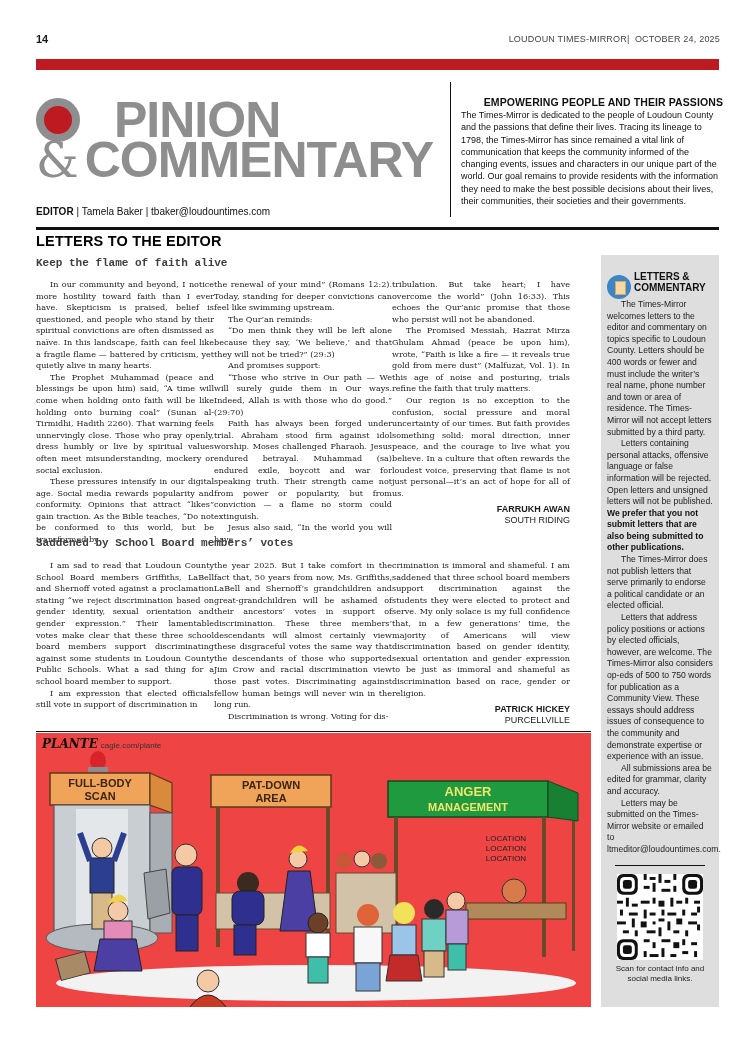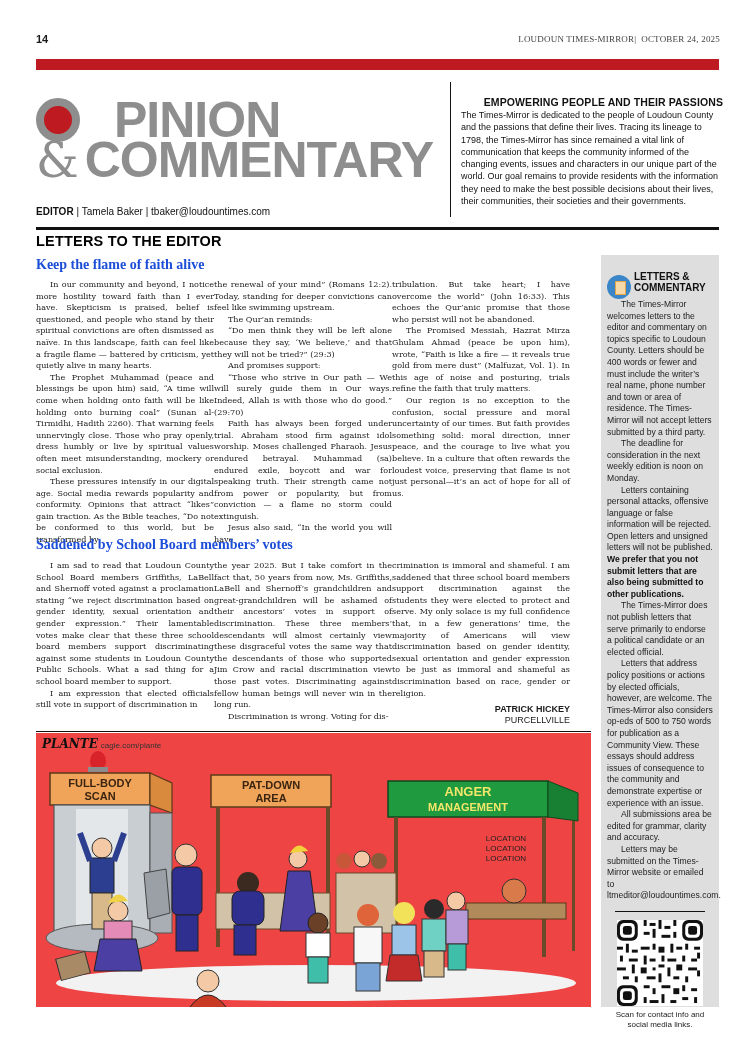--- a/index.html
+++ b/index.html
@@ -1,21 +1,21 @@
 <!DOCTYPE html>
 <html><head>
 <meta charset="utf-8">
 <style>
   * { box-sizing: border-box; margin: 0; padding: 0; }
   html, body { width: 756px; height: 1044px; background: #ffffff; overflow: hidden; }
   body { position: relative; font-family: "DejaVu Serif", serif; color: #1a1a1a; }
 
   .folio { position: absolute; top: 33px; left: 36px; right: 36px; height: 14px; }
   .page-num { position: absolute; left: 0; top: 0; font-family: "Liberation Sans", sans-serif; font-weight: bold; font-size: 11px; }
-  .paper-meta { position: absolute; right: 0; top: 1px; font-family: Liberation Serif, serif; font-size: 9px; color: #444; letter-spacing: 0.2px; }
+  .paper-meta { position: absolute; right: 0; top: 1px; font-family: Liberation Sans, sans-serif; font-size: 9px; color: #444; letter-spacing: 0.2px; }
   .red-bar { position: absolute; top: 59px; left: 36px; width: 683px; height: 11px; background: #be1a21; }
 
   .masthead { position: absolute; top: 78px; left: 36px; width: 410px; height: 140px; }
   .opinion-line { position: absolute; top: 16px; left: 0; height: 52px; display: flex; align-items: center; gap: 32px; }
   .o-letter { position: relative; width: 44px; height: 44px; border-radius: 50%; border: 8px solid #8e8e8e; background: #be1a21; margin-right: 2px; }
   .opinion-word { font-family: "Liberation Sans", sans-serif; font-weight: bold; font-size: 50px; color: #8e8e8e; letter-spacing: -1px; line-height: 52px; }
   .commentary-line { position: absolute; top: 54px; left: 0; height: 56px; display: flex; align-items: center; }
   .amp { font-family: "DejaVu Serif", serif; font-weight: normal; font-size: 48px; color: #8e8e8e; margin-right: 6px; line-height: 56px; }
   .commentary-word { font-family: "Liberation Sans", sans-serif; font-weight: bold; font-size: 50px; color: #8e8e8e; letter-spacing: -1px; line-height: 56px; }
   .editor-line { position: absolute; top: 128px; left: 0; font-family: "Liberation Sans", sans-serif; font-size: 10px; color: #111; white-space: nowrap; }
@@ -23,21 +23,21 @@
 
   .vrule { position: absolute; top: 82px; left: 450px; width: 1px; height: 135px; background: #111; }
   .mission { position: absolute; top: 96px; left: 461px; width: 262px; font-family: "Liberation Sans", sans-serif; color: #111; }
   .mission h2 { font-size: 10.5px; font-weight: bold; letter-spacing: 0.1px; margin-bottom: 1px; text-align: right; }
   .mission p { font-size: 9px; line-height: 12.3px; }
 
   .hrule-thick { position: absolute; top: 227px; left: 36px; width: 683px; height: 3px; background: #111; }
 
   .section-label { position: absolute; top: 233px; left: 36px; font-family: "Liberation Sans", sans-serif; font-weight: bold; font-size: 14.5px; color: #000000; letter-spacing: 0.2px; }
 
-  .letter-head { position: absolute; left: 36px; font-family: Liberation Serif, serif; font-weight: bold; font-size: 14px; color: #1d4ed8; white-space: nowrap; }
+  .letter-head { position: absolute; left: 36px; font-family: Liberation Mono, monospace; font-weight: bold; font-size: 11px; color: #404040; white-space: nowrap; }
   .cols { position: absolute; left: 36px; width: 555px; display: flex; justify-content: flex-start; }
   .col { width: 178px; font-family: "DejaVu Serif", serif; font-size: 8.05px; line-height: 11.6px; color: #1b1b1b; text-align: justify; hyphens: auto; }
   .col p { text-indent: 14px; }
   .col p.noindent { text-indent: 0; }
   .sig { text-align: right; font-family: "Liberation Sans", sans-serif; font-size: 9px; line-height: 11px; margin-top: 5px; }
   .sig .name { font-weight: bold; display: block; }
   .sig .town { display: block; }
 
   .sidebar { position: absolute; top: 255px; left: 601px; width: 118px; height: 752px; background: #dedede; }
   .sb-inner { padding: 16px 6px 0 6px; font-family: "Liberation Sans", sans-serif; font-size: 8.6px; line-height: 11.6px; color: #222; }
@@ -102,20 +102,24 @@
     <p>“Do men think they will be left alone because they say, ‘We believe,’ and that they will not be tried?” (29:3)</p>
     <p>And promises support:</p>
     <p>“Those who strive in Our path — We will surely guide them in Our ways. Indeed, Allah is with those who do good.” (29:70)</p>
     <p>Faith has always been forged under trial. Abraham stood firm against idol worship. Moses challenged Pharaoh. Jesus endured betrayal. Muhammad (sa) endured exile, boycott and war for speaking truth. Their strength came not from power or popularity, but from conviction — a flame no storm could extinguish.</p>
     <p>Jesus also said, “In the world you will have</p>
   </div>
   <div class="col">
     <p class="noindent">tribulation. But take heart; I have overcome the world” (John 16:33). This echoes the Qur’anic promise that those who persist will not be abandoned.</p>
     <p>The Promised Messiah, Hazrat Mirza Ghulam Ahmad (peace be upon him), wrote, “Faith is like a fire — it reveals true gold from mere dust” (Malfuzat, Vol. 1). In this age of noise and posturing, trials refine the faith that truly matters.</p>
     <p>Our region is no exception to the confusion, social pressure and moral uncertainty of our times. But faith provides something solid: moral direction, inner peace, and the courage to live what you believe. In a culture that often rewards the loudest voice, preserving that flame is not just personal—it’s an act of hope for all of us.</p>
+    <div class="sig">
+      <span class="name">FARRUKH AWAN</span>
+      <span class="town">SOUTH RIDING</span>
+    </div>
   </div>
 </div>
 
 <h1 class="letter-head" style="top:537px">Saddened by School Board members’ votes</h1>
 <div class="cols" style="top:560px;">
   <div class="col">
     <p>I am sad to read that Loudoun County School Board members Griffiths, LaBell and Shernoff voted against a proclamation stating “we reject discrimination based on gender identity, sexual orientation and gender expression.” Their lamentable votes make clear that these three school board members support discriminating against some students in Loudoun County Public Schools. What a sad thing for a school board member to support.</p>
     <p>I am expression that elected officials still vote in support of discrimination in</p>
   </div>
   <div class="col">
@@ -135,21 +139,20 @@
   <div class="sb-inner">
     <div class="sb-head">
       <span class="sb-icon"></span>
       <div>
         <div class="sb-title">LETTERS &amp;</div>
         <div class="sb-title">COMMENTARY</div>
       </div>
     </div>
     <div class="sb-body">
       <p>The Times-Mirror welcomes letters to the editor and commentary on topics specific to Loudoun County. Letters should be 400 words or fewer and must include the writer’s real name, phone number and town or area of residence. The Times-Mirror will not accept letters submitted by a third party.</p>
-      <p>The deadline for consideration in the next weekly edition is noon on Monday.</p>
       <p><span>Letters containing personal attacks, offensive language or false information will be rejected. Open letters and unsigned letters will not be published.</span> <b>We prefer that you not submit letters that are also being submitted to other publications.</b></p>
       <p>The Times-Mirror does not publish letters that serve primarily to endorse a political candidate or an elected official.</p>
       <p>Letters that address policy positions or actions by elected officials, however, are welcome. The Times-Mirror also considers op-eds of 500 to 750 words for publication as a Community View. These essays should address issues of consequence to the community and demonstrate expertise or experience with an issue.</p>
       <p>All submissions area be edited for grammar, clarity and accuracy.</p>
       <p>Letters may be submitted on the Times-Mirror website or emailed to ltmeditor@loudountimes.com.</p>
     </div>
     <div class="sb-rule"></div>
     <div class="qr">
       <svg width="86" height="86" viewBox="0 0 29 29">
         <rect width="29" height="29" fill="#fff"></rect>

